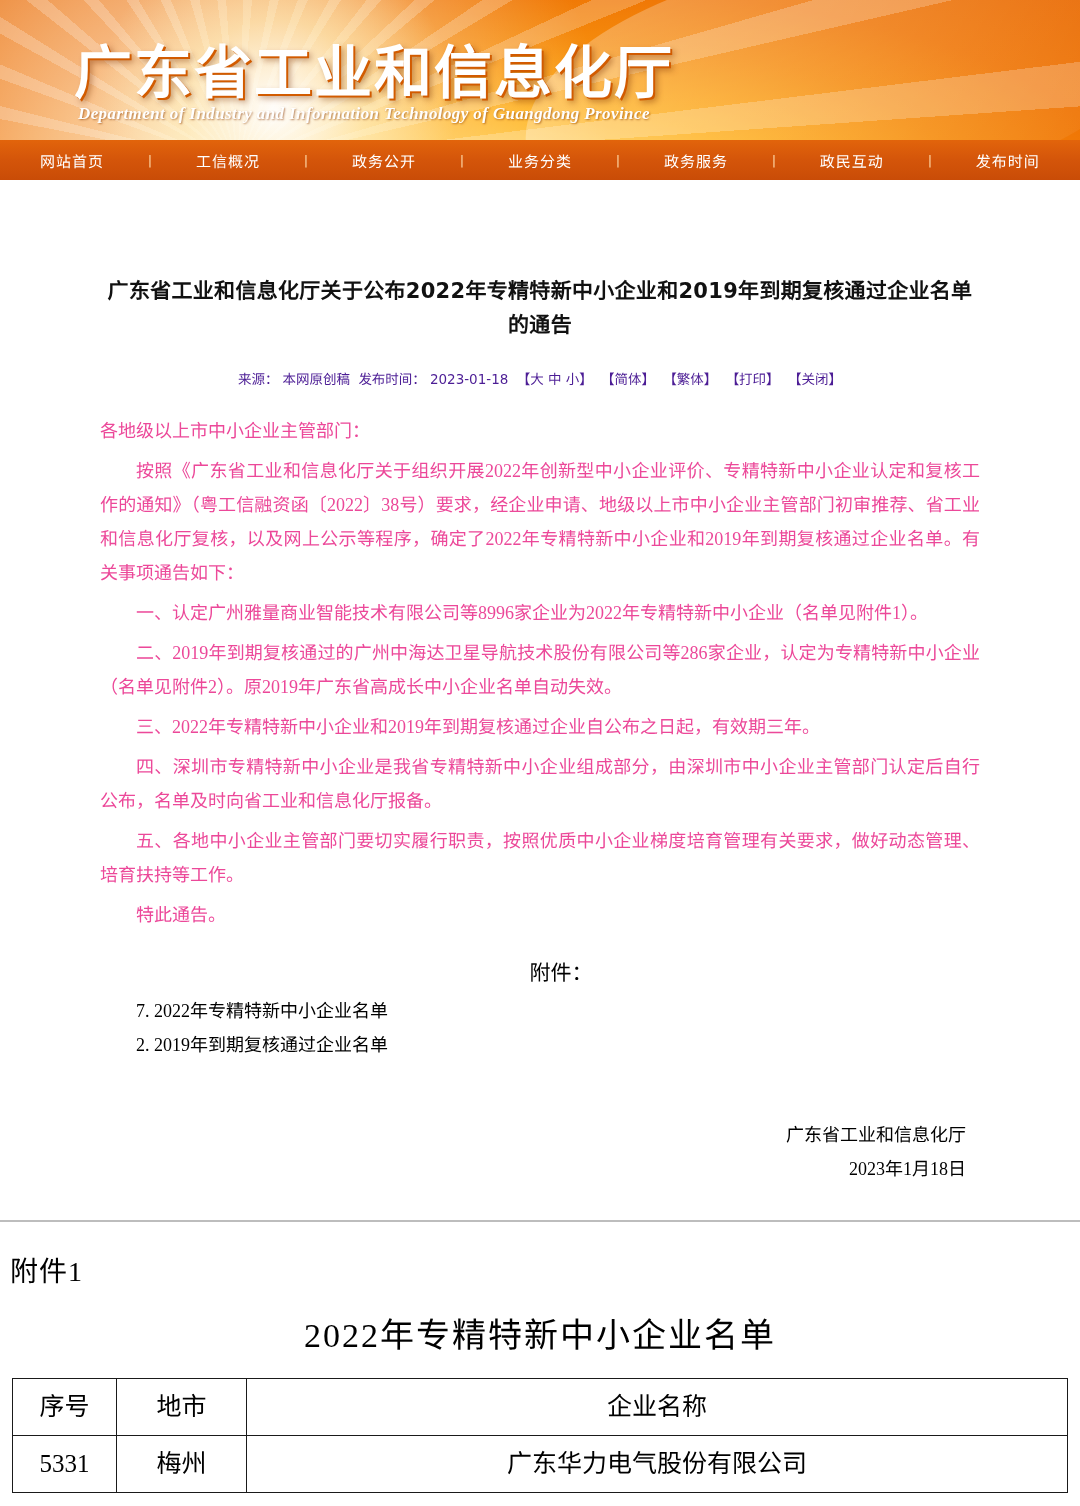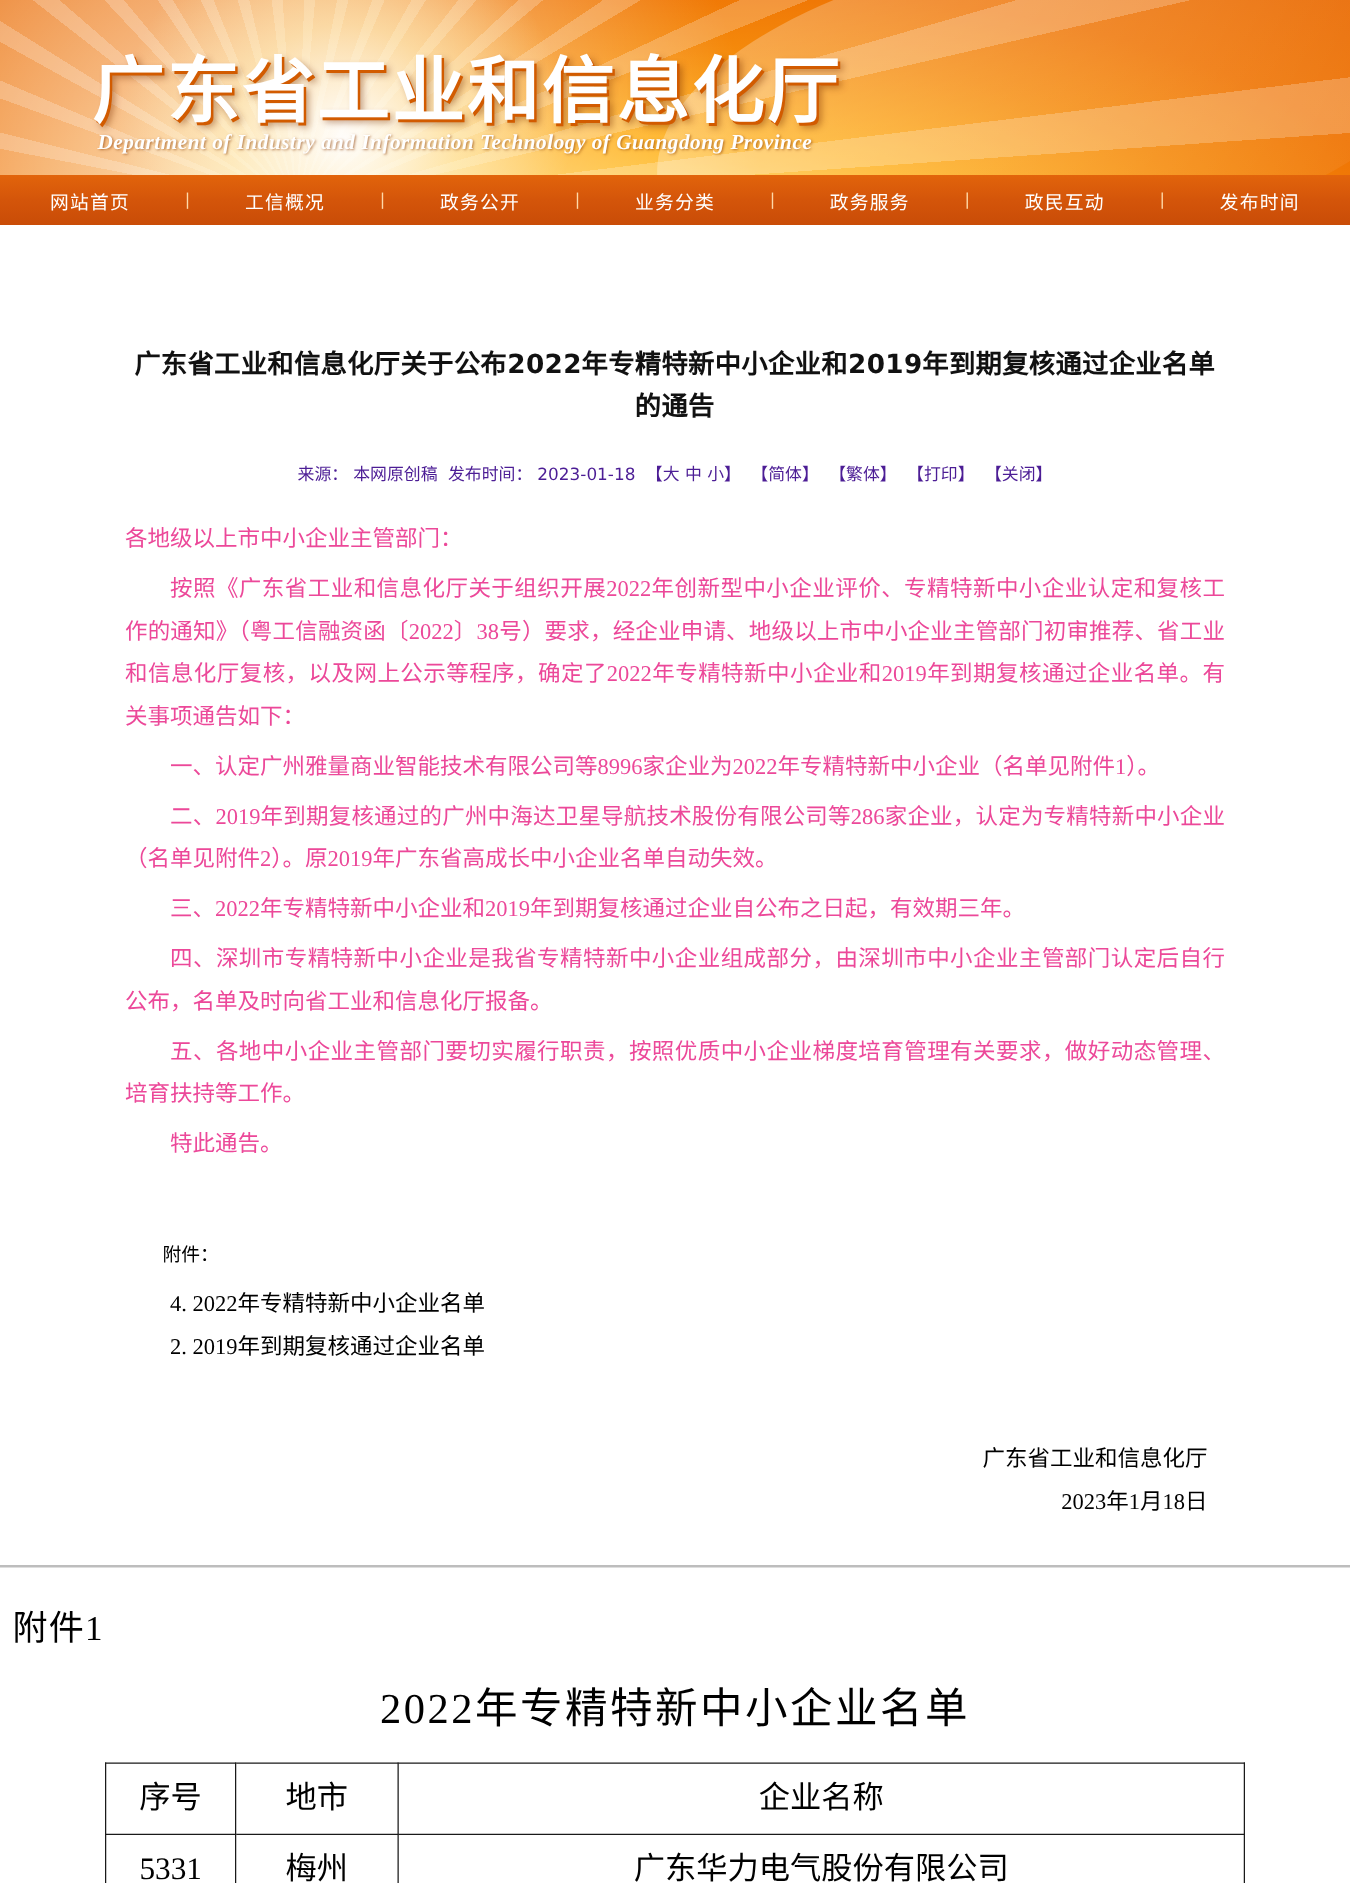--- a/index.html
+++ b/index.html
@@ -149,24 +149,25 @@
     line-height: 34px;
     color: #ec4899;
     text-align: justify;
   }
   .body-text p {
     margin: 0 0 6px 0;
   }
   .p-indent { text-indent: 2em; }
 
   .attach-title {
-    margin-top: 56px;
+    margin-top: 24px;
     text-indent: 2em;
-    font-size: 15px;
-    line-height: 34px;
+    font-size: 21px;
+    line-height: 34px;
+    text-align: center;
   }
   .attach-list {
     margin: 4px 0 0 0;
     padding: 0;
     list-style: none;
   }
   .attach-list li {
     text-indent: 2em;
     font-size: 18px;
     line-height: 34px;
@@ -194,21 +195,21 @@
     letter-spacing: 1px;
   }
   .sheet-title {
     text-align: center;
     font-size: 34px;
     line-height: 56px;
     letter-spacing: 2px;
     margin: 16px 0 14px 0;
   }
   table.list {
-    width: 912px;
+    width: 1056px;
     margin: 14px auto;
     border-collapse: collapse;
     table-layout: fixed;
   }
   table.list th, table.list td {
     border: 1.5px solid #1a1a1a;
     text-align: center;
     font-size: 25px;
     line-height: 54px;
     height: 54px;
@@ -268,21 +269,21 @@
       <p class="p-indent">一、认定广州雅量商业智能技术有限公司等8996家企业为2022年专精特新中小企业（名单见附件1）。</p>
       <p class="p-indent">二、2019年到期复核通过的广州中海达卫星导航技术股份有限公司等286家企业，认定为专精特新中小企业（名单见附件2）。原2019年广东省高成长中小企业名单自动失效。</p>
       <p class="p-indent">三、2022年专精特新中小企业和2019年到期复核通过企业自公布之日起，有效期三年。</p>
       <p class="p-indent">四、深圳市专精特新中小企业是我省专精特新中小企业组成部分，由深圳市中小企业主管部门认定后自行公布，名单及时向省工业和信息化厅报备。</p>
       <p class="p-indent">五、各地中小企业主管部门要切实履行职责，按照优质中小企业梯度培育管理有关要求，做好动态管理、培育扶持等工作。</p>
       <p class="p-indent">特此通告。</p>
     </div>
 
     <div class="attach-title">附件：</div>
     <ul class="attach-list">
-      <li>4.  2022年专精特新中小企业名单</li>
+      <li>7.  2022年专精特新中小企业名单</li>
       <li>2.  2019年到期复核通过企业名单</li>
     </ul>
 
     <div class="signature">
       <div>广东省工业和信息化厅</div>
       <div>2023年1月18日</div>
     </div>
   </div>
 
   <div class="sheet">

